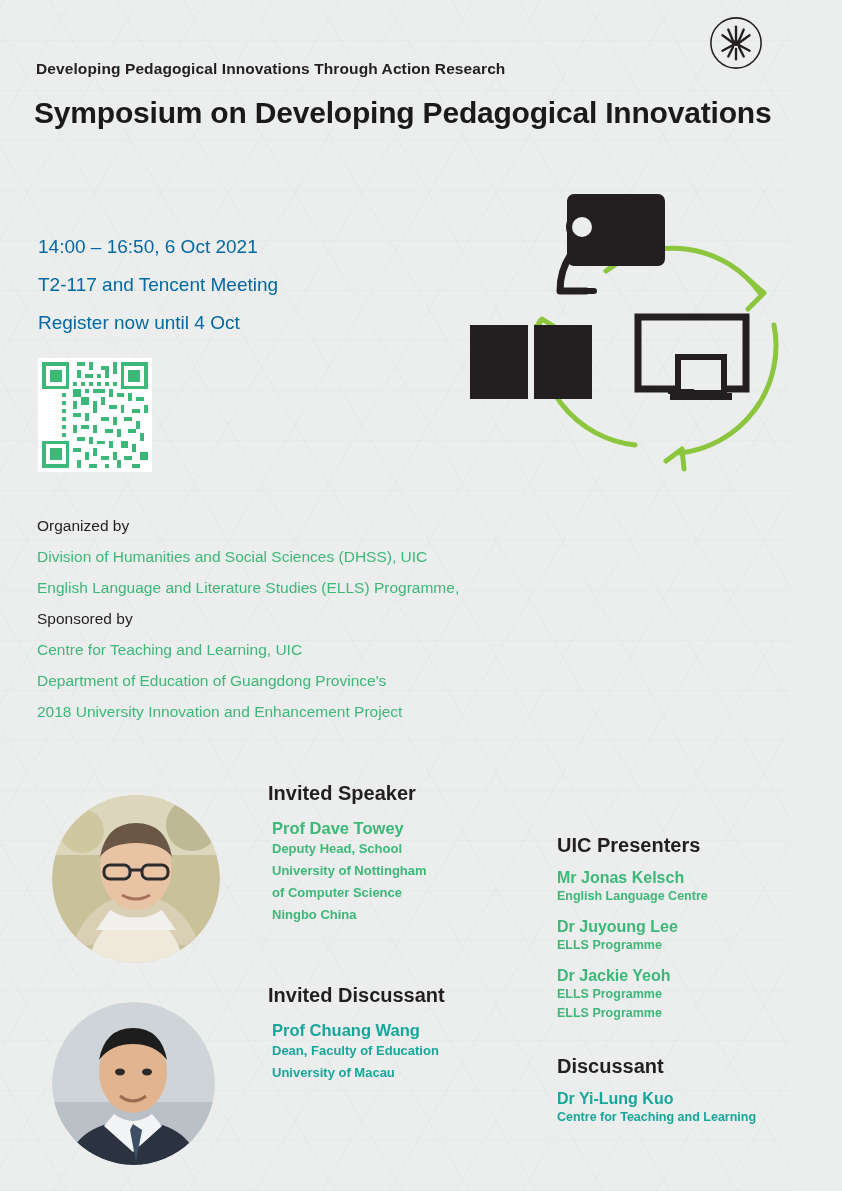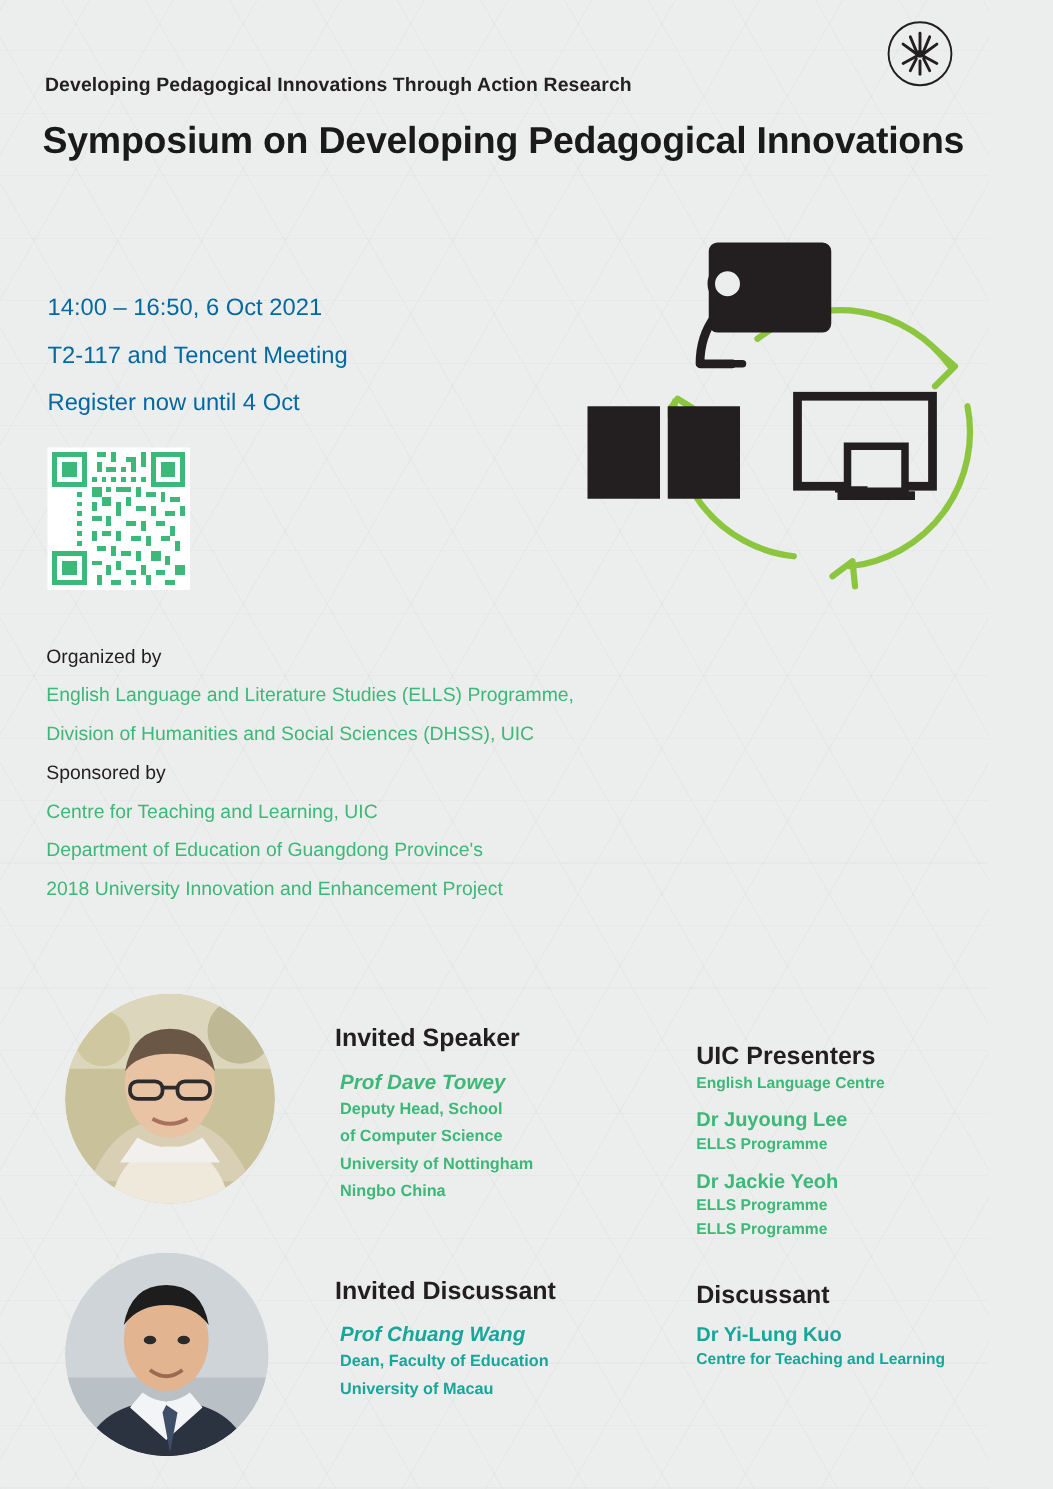--- a/index.html
+++ b/index.html
@@ -59,28 +59,28 @@
   
   .photo{
     position:absolute;border-radius:50%;overflow:hidden;
   }
   .photo-1{left:52px;top:795px;width:168px;height:168px;}
   .photo-2{left:52px;top:1002px;width:163px;height:163px;}
 
   .col-head{
     font-size:20px;font-weight:bold;color:#231f20;
   }
-  .mid-col{position:absolute;left:268px;top:820px;width:250px;}
+  .mid-col{position:absolute;left:268px;top:782px;width:250px;}
   .right-col{position:absolute;left:557px;top:834px;width:260px;}
 
   .person-name{font-size:16px;font-weight:bold;color:#3cb878;margin-top:12px;}
   .person-name.teal{color:#16a79a;}
   .person-meta{font-size:12.5px;font-weight:bold;color:#3cb878;line-height:19px;}
   .person-meta.teal{color:#16a79a;}
-  .mid-name{font-size:16.5px;font-weight:bold;color:#3cb878;margin-top:14px;margin-left:4px;font-style:italic;}
+  .mid-name{font-size:16.5px;font-weight:bold;color:#3cb878;margin-top:14px;margin-left:4px;}
   .mid-name.teal{color:#16a79a;}
   .mid-meta{font-size:13px;font-weight:bold;color:#3cb878;line-height:22px;margin-left:4px;}
   .mid-meta.teal{color:#16a79a;}
 </style>
 </head>
 <body>
 
 <div class="page">
   <div class="hex-bg"></div>
 
@@ -236,22 +236,22 @@
         <rect x="208" y="142" width="108" height="72" fill="none" stroke="#231f20" stroke-width="7"></rect>
         <rect x="248" y="182" width="46" height="36" fill="#eceded" stroke="#231f20" stroke-width="6"></rect>
         <rect x="240" y="218" width="62" height="7" fill="#231f20"></rect>
         <rect x="238" y="214" width="26" height="5" fill="#231f20"></rect>
       </g>
     </svg>
   </div>
 
   <div class="orgs">
     <div class="lbl">Organized by</div>
+    <div class="grn">Division of Humanities and Social Sciences (DHSS), UIC</div>
     <div class="grn">English Language and Literature Studies (ELLS) Programme,</div>
-    <div class="grn">Division of Humanities and Social Sciences (DHSS), UIC</div>
     <div class="lbl">Sponsored by</div>
     <div class="grn">Centre for Teaching and Learning, UIC</div>
     <div class="grn">Department of Education of Guangdong Province's</div>
     <div class="grn">2018 University Innovation and Enhancement Project</div>
   </div>
 
   <div class="photo photo-1">
     <svg width="168" height="168" viewBox="0 0 168 168">
       <defs>
         <clipPath id="c1">
@@ -295,36 +295,37 @@
         <path d="M62 112 q19 14 38 0 l10 12 -29 26 -29 -26z" fill="#f3f4f6"></path>
         <path d="M81 122 l9 6 -6 32 -6 -32z" fill="#3d4f66"></path>
       </g>
     </svg>
   </div>
 
   <div class="mid-col">
     <div class="col-head">Invited Speaker</div>
     <div class="mid-name">Prof Dave Towey</div>
     <div class="mid-meta">Deputy Head, School</div>
+    <div class="mid-meta">University of Nottingham</div>
     <div class="mid-meta">of Computer Science</div>
-    <div class="mid-meta">University of Nottingham</div>
     <div class="mid-meta">Ningbo China</div>
 
     <div style="height:58px"></div>
 
     <div class="col-head">Invited Discussant</div>
     <div class="mid-name teal">Prof Chuang Wang</div>
     <div class="mid-meta teal">Dean, Faculty of Education</div>
     <div class="mid-meta teal">University of Macau</div>
   </div>
 
   <div class="right-col">
     <div class="col-head">UIC Presenters</div>
 
     <div>
+      <div class="person-name">Mr Jonas Kelsch</div>
       <div class="person-meta">English Language Centre</div>
     </div>
     <div>
       <div class="person-name">Dr Juyoung Lee</div>
       <div class="person-meta">ELLS Programme</div>
     </div>
     <div>
       <div class="person-name">Dr Jackie Yeoh</div>
       <div class="person-meta">ELLS Programme</div>
     </div>

